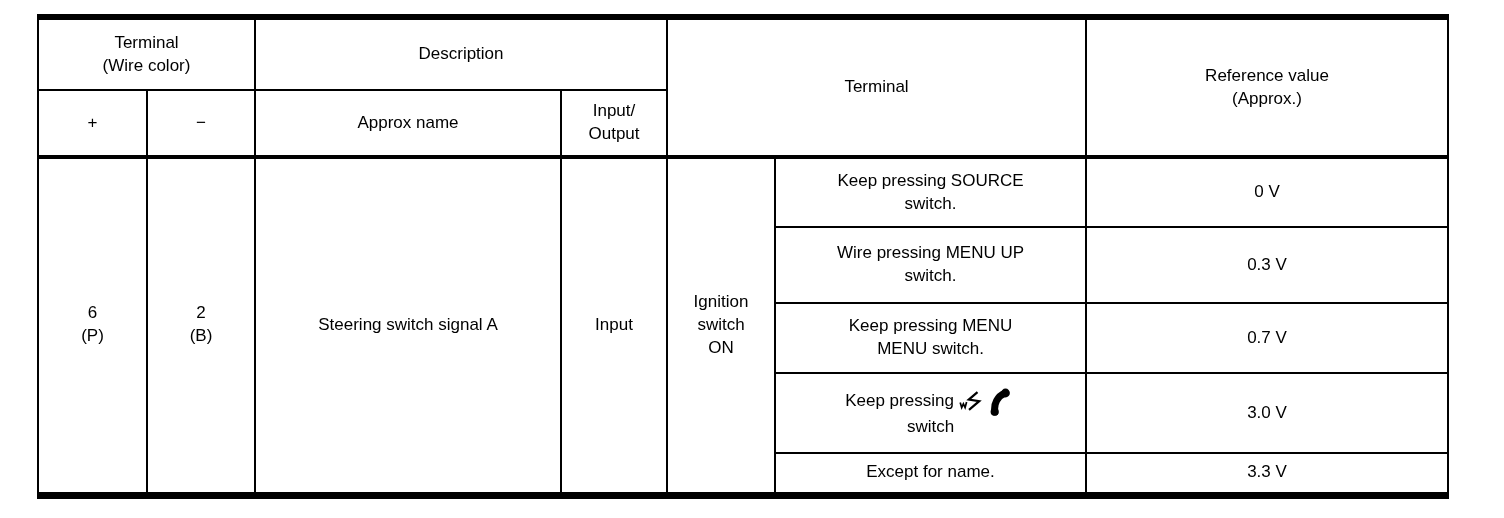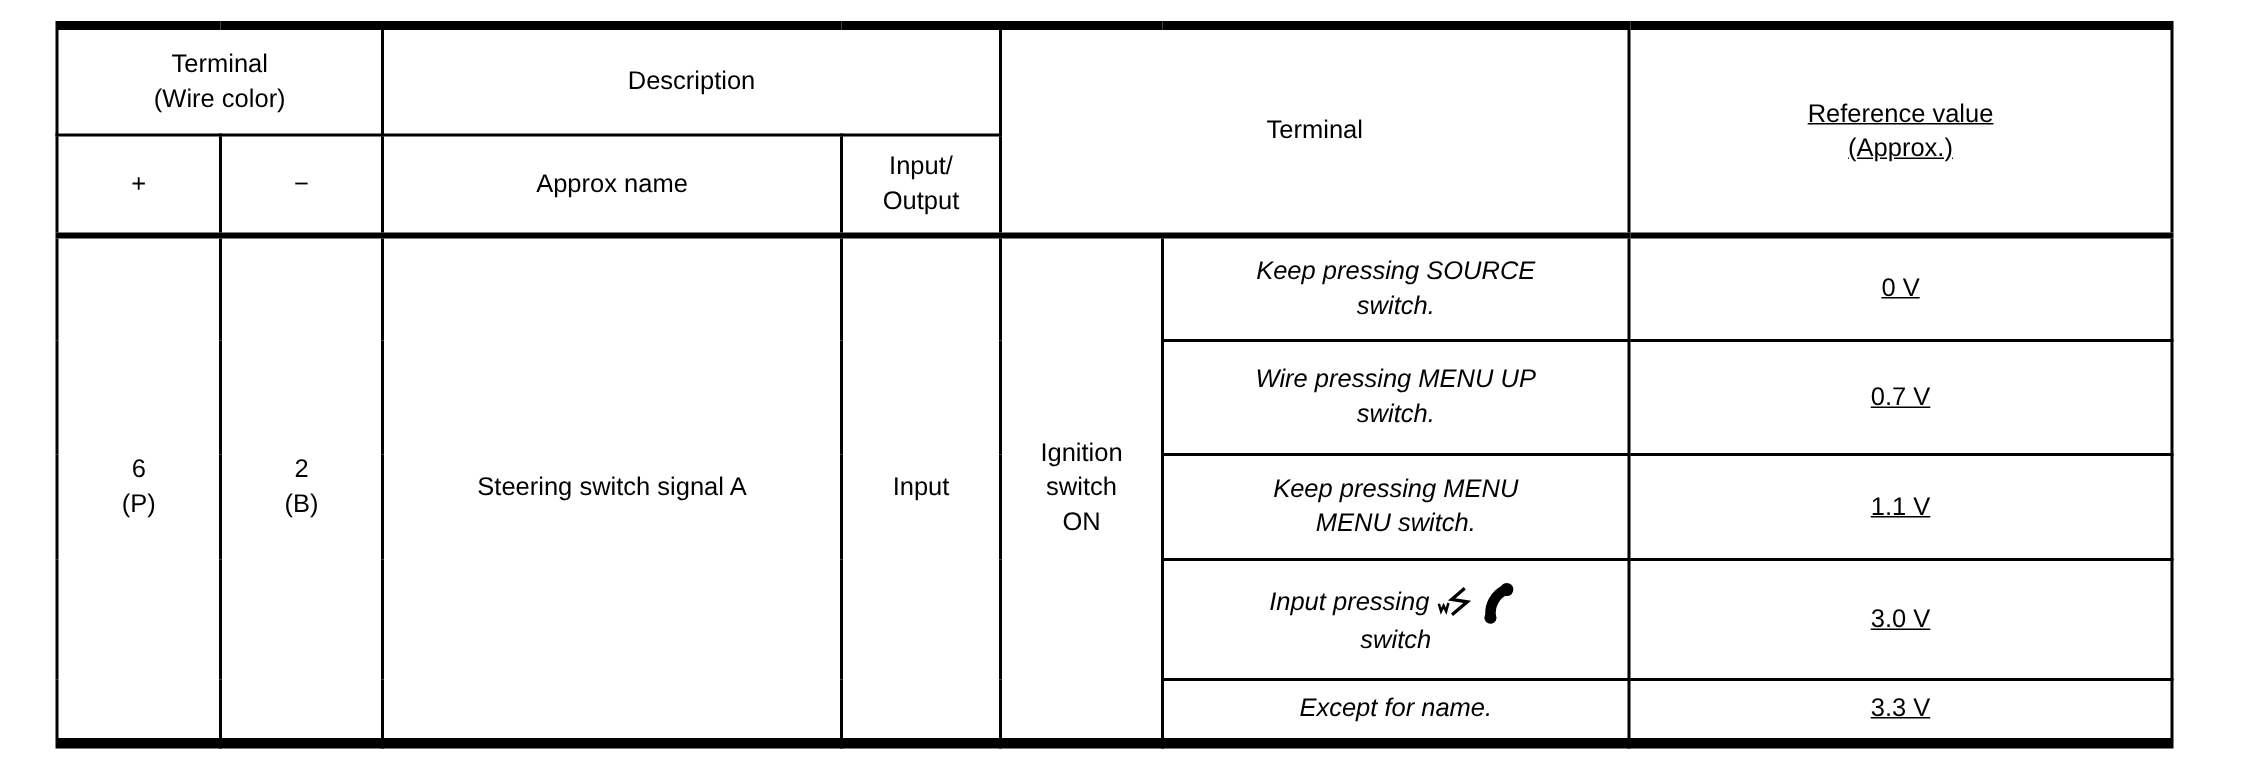--- a/index.html
+++ b/index.html
@@ -26,21 +26,21 @@
     border: 2px solid #000;
     font-size: 17px;
     line-height: 1.35;
     text-align: center;
     vertical-align: middle;
     padding: 4px 8px;
     overflow: hidden;
   }
   
   td.no-left  { border-left: none; }
-  td.no-right { border-right: none; text-decoration: underline; }
+  td.no-right { border-right: none; }
   
   tr.hdr2 td, td.span-hdr { border-bottom: 4px solid #000; }
   tr.body1 td { border-top: 4px solid #000; }
   
   tr.hdr1 td { border-top: 6px solid #000; }
 
   tr.hdr1  { height: 73px; }
   tr.hdr2  { height: 67px; }
   tr.body1 { height: 70px; }
   tr.body2 { height: 76px; }
@@ -48,21 +48,21 @@
   tr.body4 { height: 80px; }
   tr.body5 { height: 42px; }
 
   td.pre { white-space: pre-line; }
 
   td.cond {
     text-align: left;
     padding-left: 12px;
     padding-right: 10px;
   }
-  .cond-line { display: block; font-style: italic; }
+  .cond-line { display: block; }
   .inline-icon {
     display: inline-block;
     vertical-align: middle;
     margin: 0 2px 0 4px;
     line-height: 0;
   }
   .inline-icon svg { display: block; }
 </style>
 </head>
 <body>
@@ -111,35 +111,35 @@
       <span class="cond-line">switch.</span>
     </td>
     <td class="no-right">0 V</td>
   </tr>
 
   <tr class="body2">
     <td class="cond">
       <span class="cond-line">Wire pressing MENU UP</span>
       <span class="cond-line">switch.</span>
     </td>
-    <td class="no-right">0.7 V</td>
+    <td class="no-right">0.3 V</td>
   </tr>
 
   <tr class="body3">
     <td class="cond">
       <span class="cond-line">Keep pressing MENU</span>
       <span class="cond-line">MENU switch.</span>
     </td>
-    <td class="no-right">1.1 V</td>
+    <td class="no-right">0.7 V</td>
   </tr>
 
   <tr class="body4">
     <td class="cond">
       <span class="cond-line">
-        <span>Input pressing</span><span class="inline-icon">
+        <span>Keep pressing</span><span class="inline-icon">
           <svg width="24" height="22" viewBox="0 0 24 22">
             <path d="M2.2 11.5 L3.7 16.5 L5.4 12.8 L7.1 16.5 L8.6 11.0" fill="none" stroke="#000" stroke-width="1.7" stroke-linejoin="miter"></path>
             <path d="M19.5 1.2 L10.8 8.6 L21.2 10.2 L11.0 18.8" fill="none" stroke="#000" stroke-width="2.2" stroke-linejoin="miter"></path>
           </svg>
         </span><span class="inline-icon">
           <svg width="26" height="28" viewBox="0 0 26 28">
             <path d="M7 24 A 17 17 0 0 1 17 5" fill="none" stroke="#000" stroke-width="7" stroke-linecap="round"></path>
             <circle cx="17.5" cy="5" r="4.4" fill="#000"></circle>
             <circle cx="6.6" cy="23.8" r="4.0" fill="#000"></circle>
           </svg>

